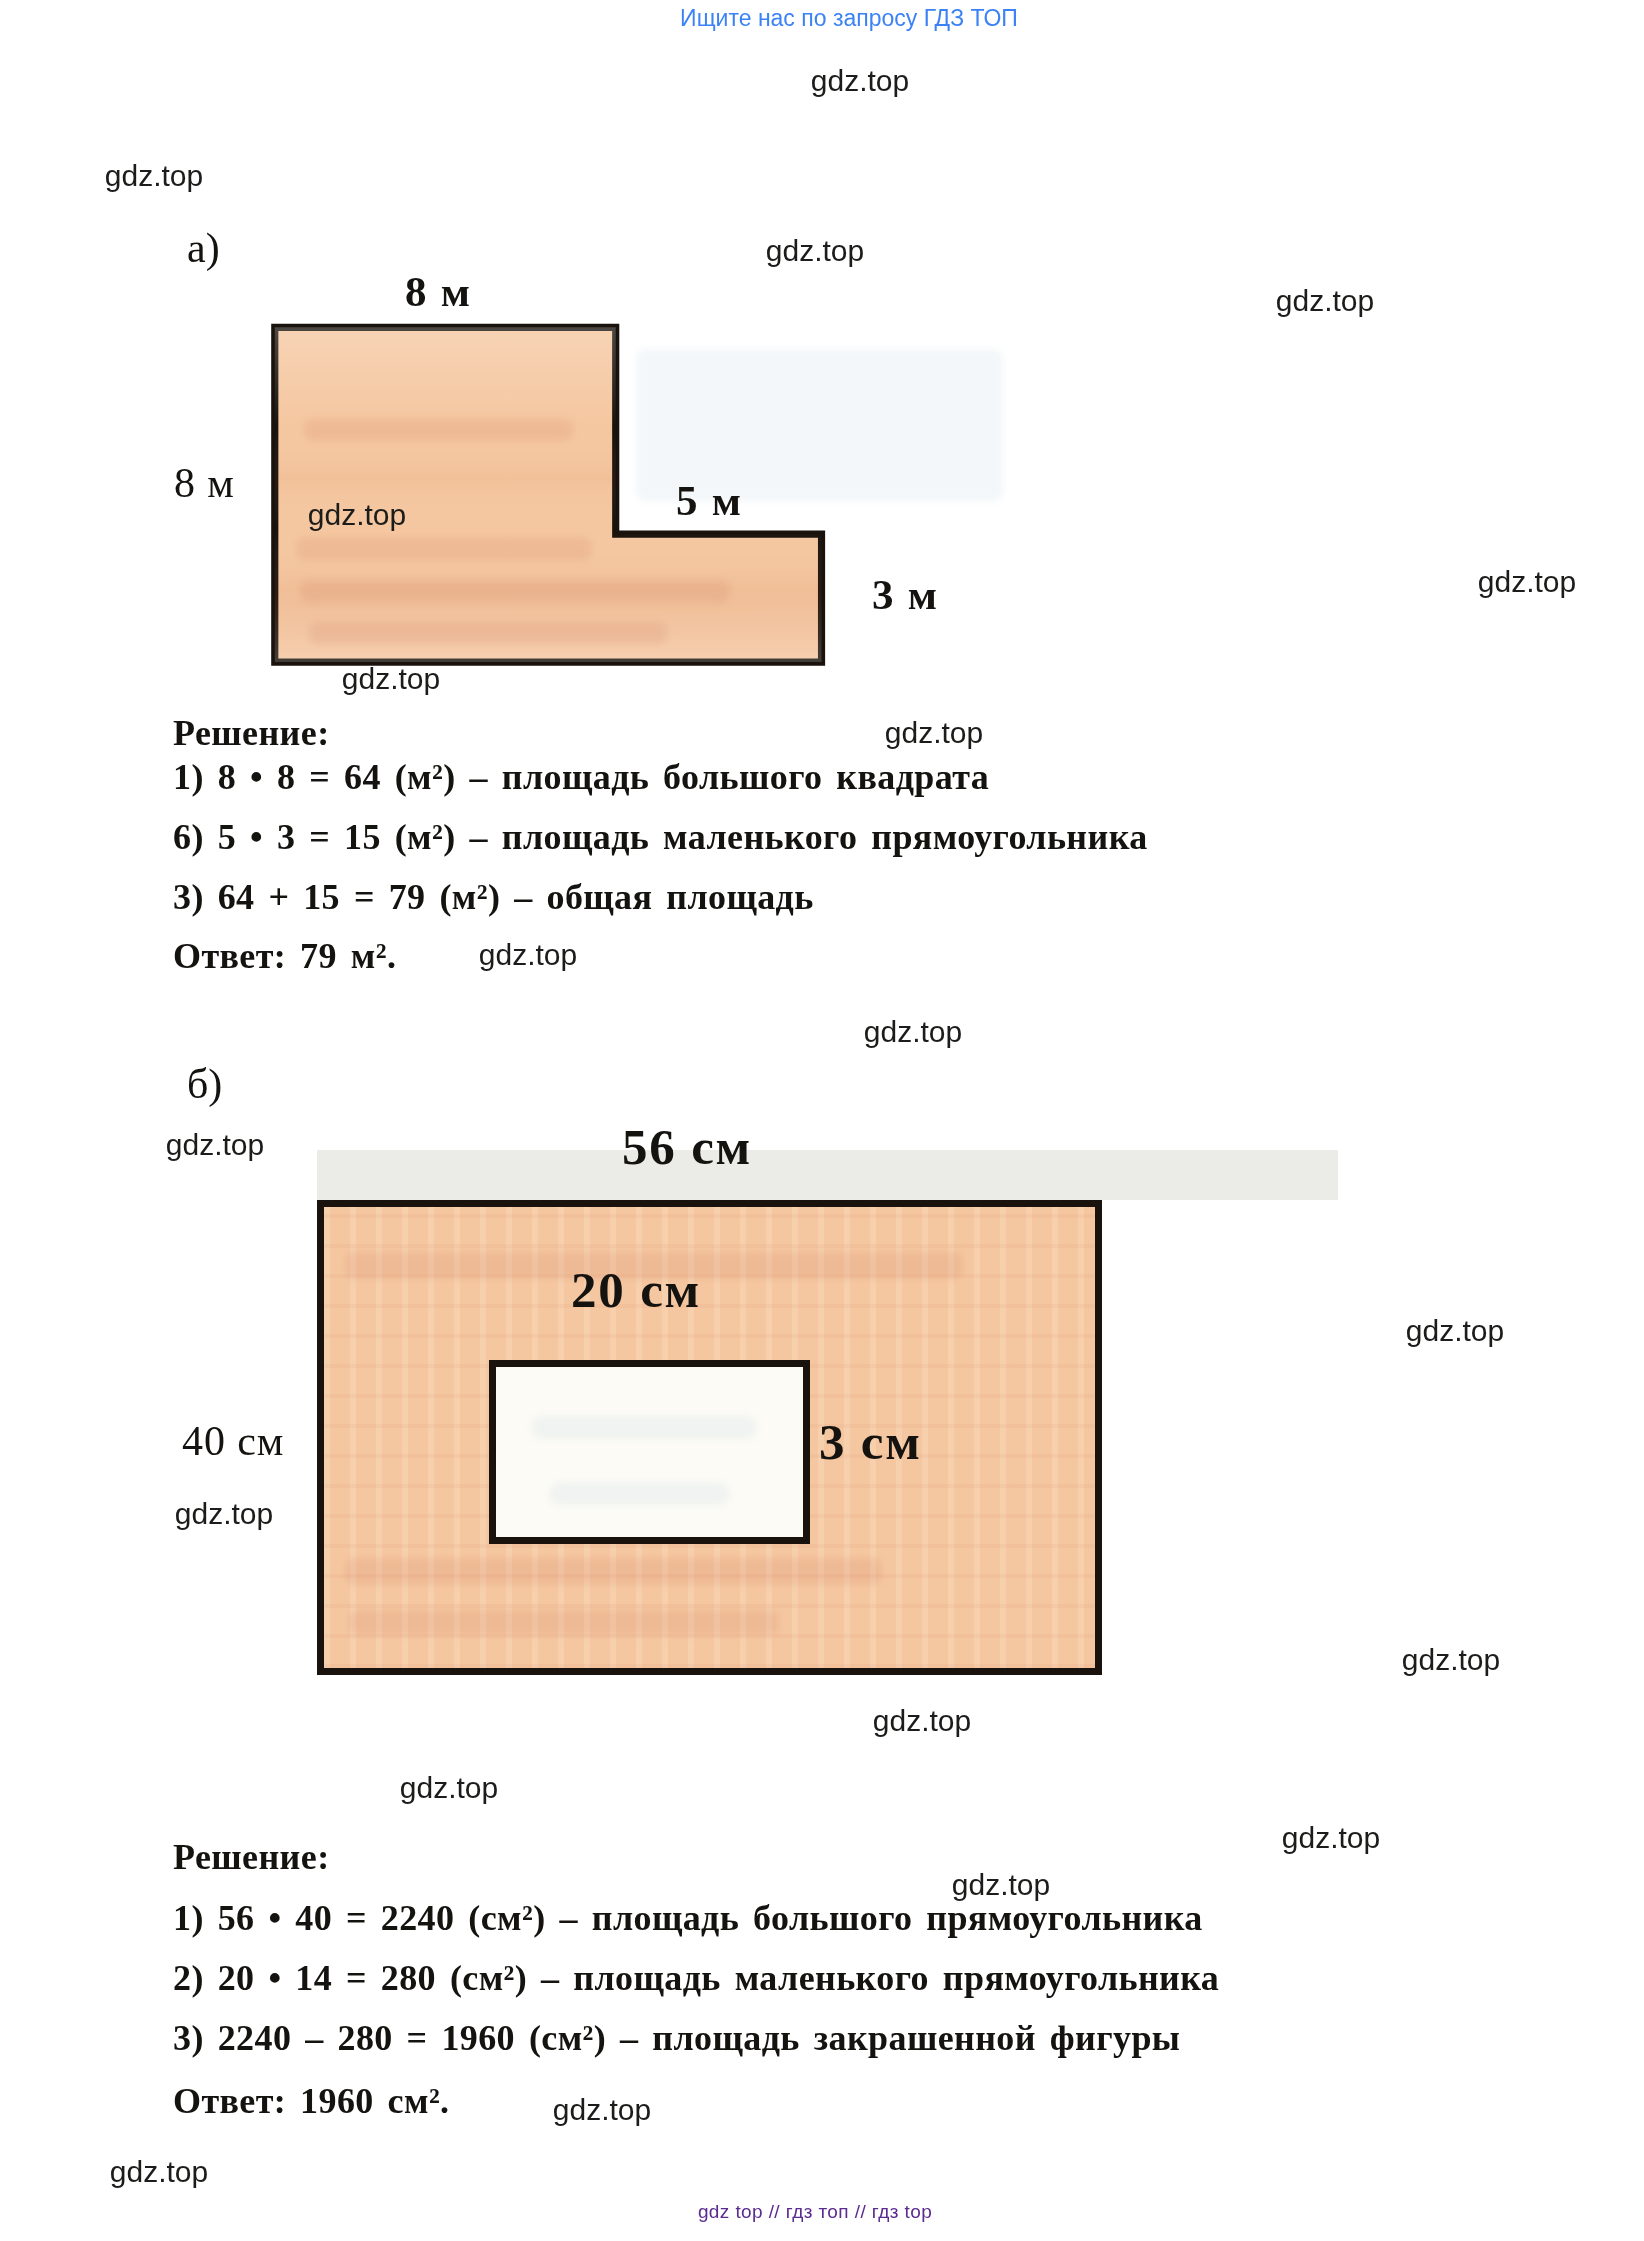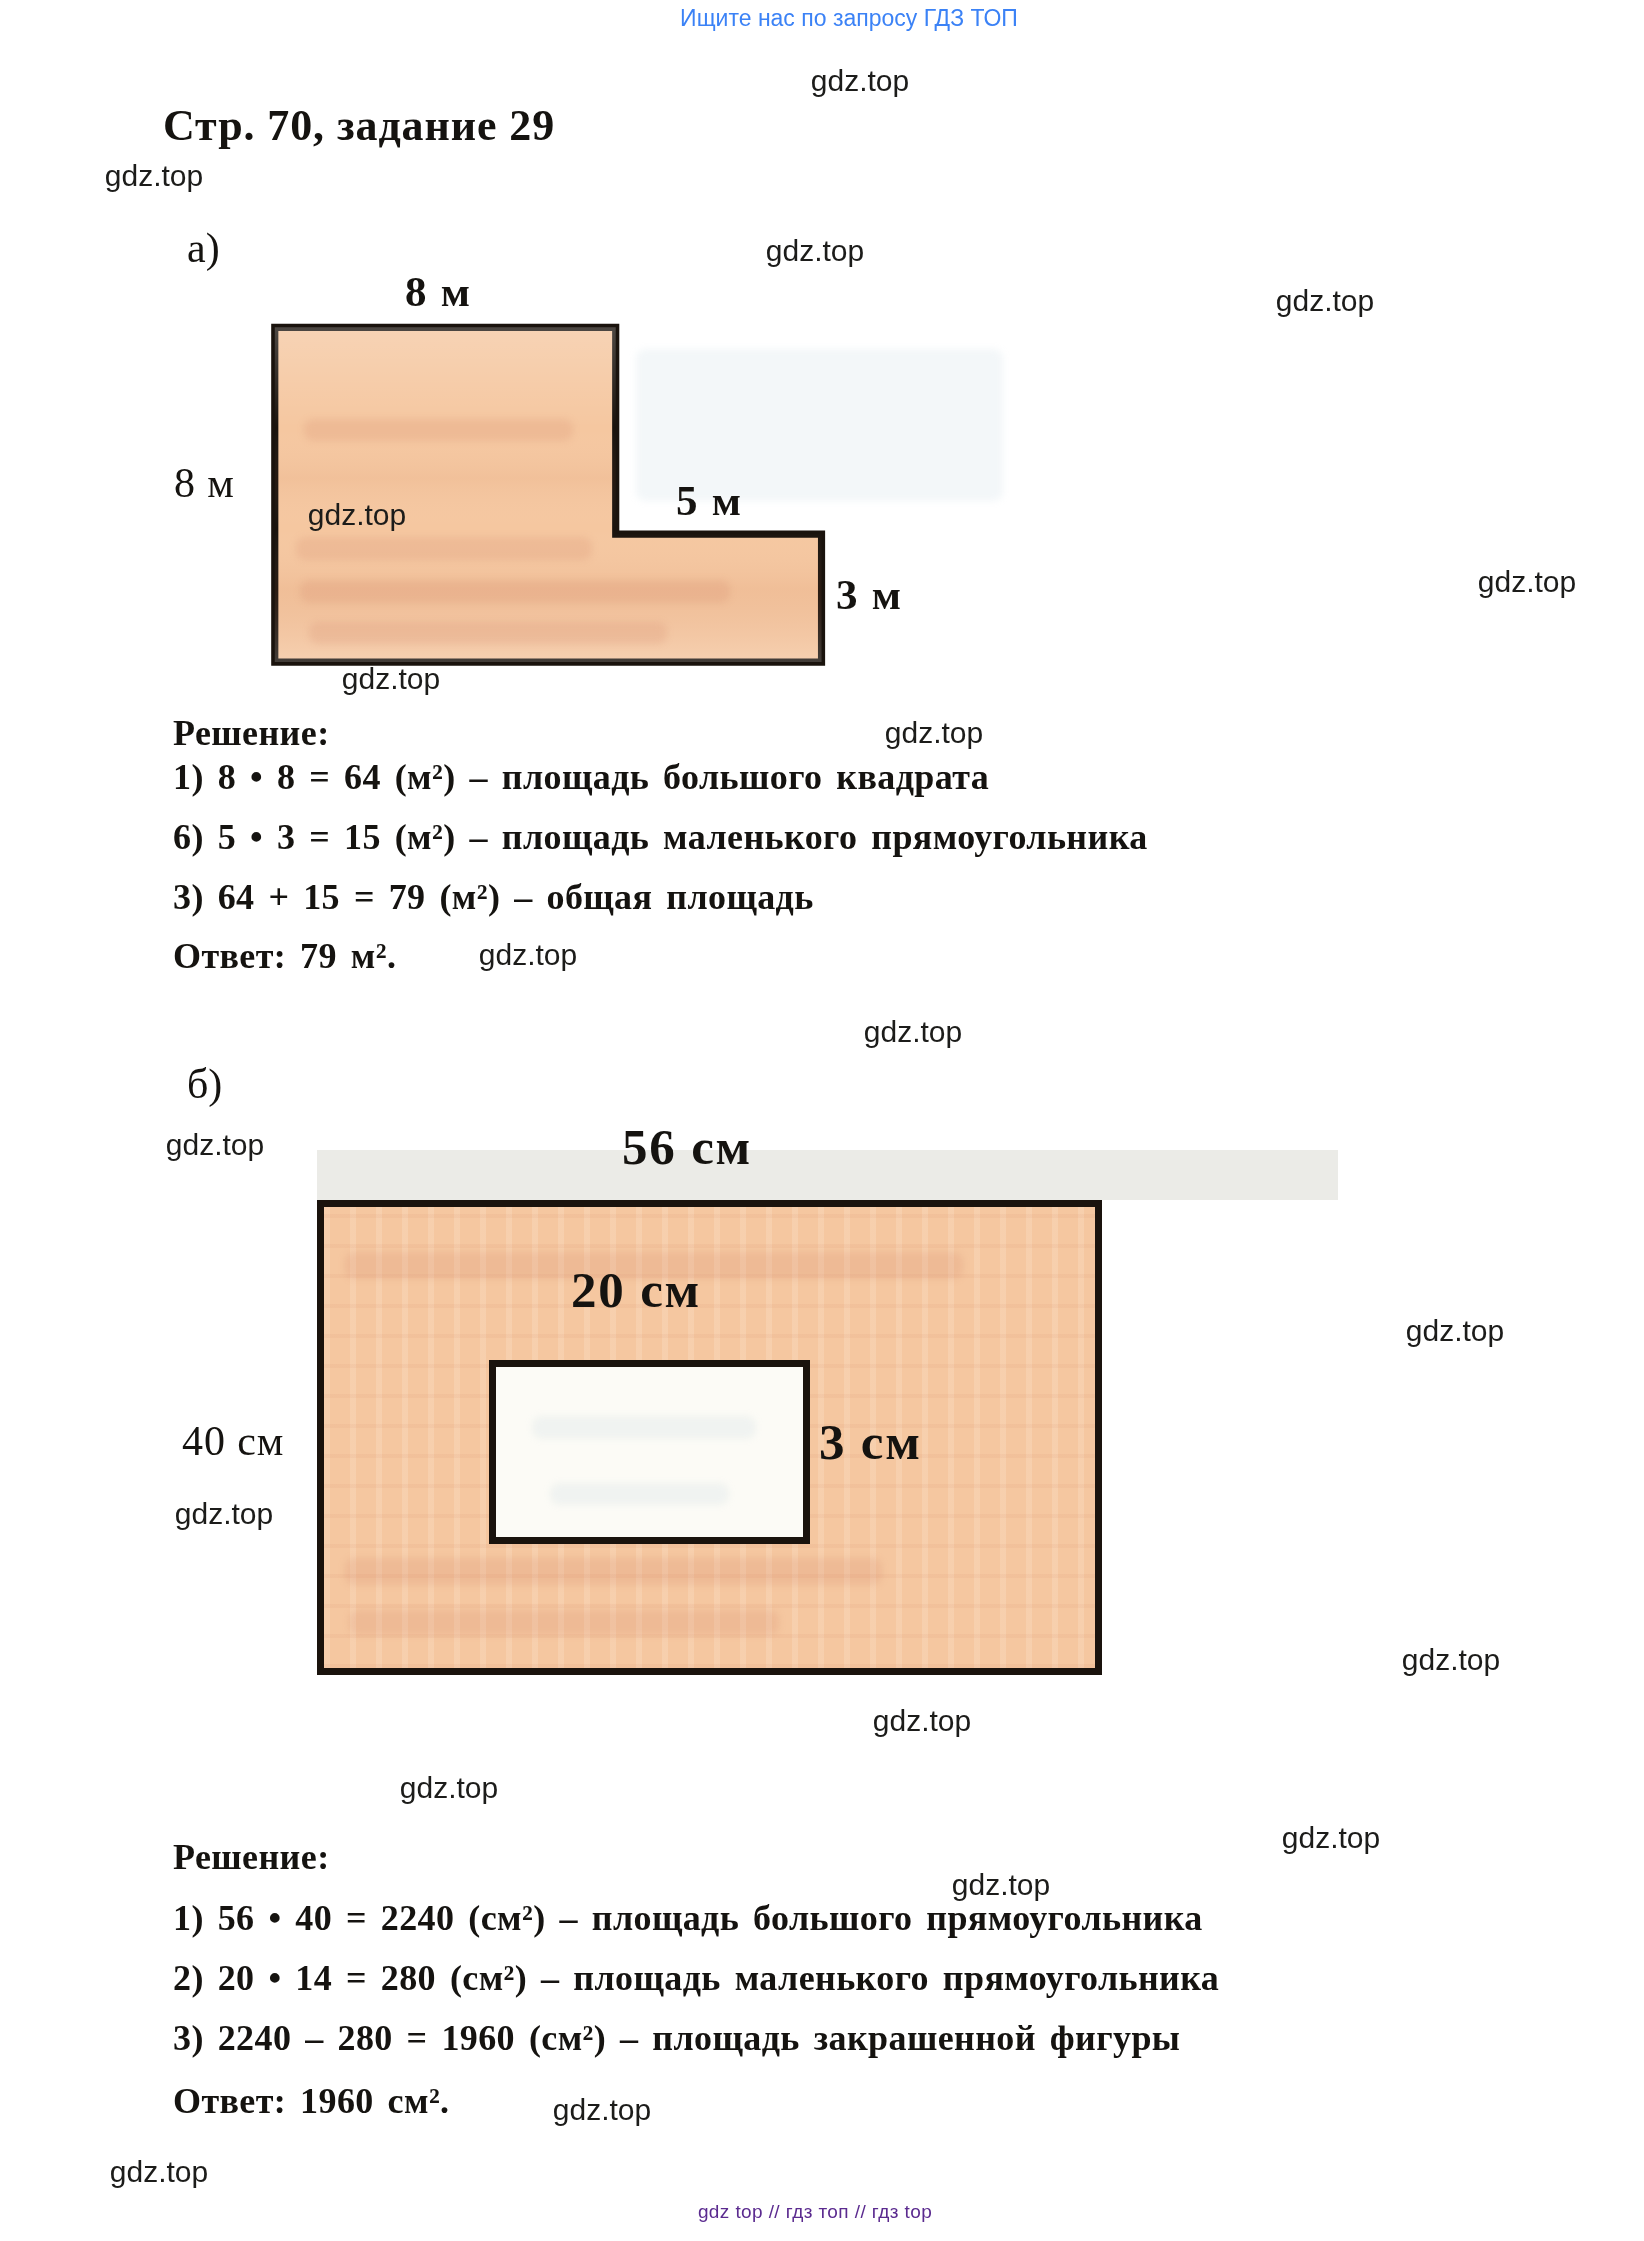--- a/index.html
+++ b/index.html
@@ -62,21 +62,20 @@
   .ghost-pink{background:rgba(203,116,88,0.15);}
   .fig-a{position:absolute;left:269px;top:322px;z-index:2;}
 </style>
 </head>
 <body>
 
 <div class="page">
 
   <div class="promo" style="color: #3b82f6;">Ищите нас по запросу ГДЗ ТОП</div>
 
-  <div class="title">Стр. 70, задание 29</div>
 
   <span class="wm" style="left:860px;top:81px">gdz.top</span>
   <span class="wm" style="left:154px;top:176px">gdz.top</span>
   <span class="wm" style="left:815px;top:251px">gdz.top</span>
   <span class="wm" style="left:1325px;top:301px">gdz.top</span>
   <span class="wm" style="left:357px;top:515px">gdz.top</span>
   <span class="wm" style="left:1527px;top:582px">gdz.top</span>
   <span class="wm" style="left:391px;top:679px">gdz.top</span>
   <span class="wm" style="left:934px;top:733px">gdz.top</span>
   <span class="wm" style="left:528px;top:955px">gdz.top</span>
@@ -113,21 +112,21 @@
     </svg>
 
     <div class="ghost ghost-pink" style="left:304px;top:419px;width:269px;height:21.5px"></div>
     <div class="ghost ghost-pink" style="left:296px;top:537px;width:296px;height:23px"></div>
     <div class="ghost ghost-pink" style="left:300px;top:580px;width:430px;height:23px"></div>
     <div class="ghost ghost-pink" style="left:309px;top:622px;width:358px;height:21.5px"></div>
 
     <div class="dim dim-bold-a" style="left:405px;top:267px">8 м</div>
     <div class="dim dim-reg" style="left:174px;top:459px">8 м</div>
     <div class="dim dim-bold-a" style="left:676px;top:476px">5 м</div>
-    <div class="dim dim-bold-a" style="left:836px;top:570px">3 м</div>
+    <div class="dim dim-bold-a" style="left:872px;top:570px">3 м</div>
 
     <div class="sol" style="left:173px;top:712px">Решение:</div>
     <div class="sol" style="left:173px;top:756px">1) 8 • 8 = 64 (м²) – площадь большого квадрата</div>
     <div class="sol" style="left:173px;top:816px">6) 5 • 3 = 15 (м²) – площадь маленького прямоугольника</div>
     <div class="sol" style="left:173px;top:876px">3) 64 + 15 = 79 (м²) – общая площадь</div>
     <div class="sol" style="left:173px;top:935px">Ответ: 79 м².</div>
   </section>
 
   <section>
     <div class="sec-label" style="left:187px;top:1060px">б)</div>

